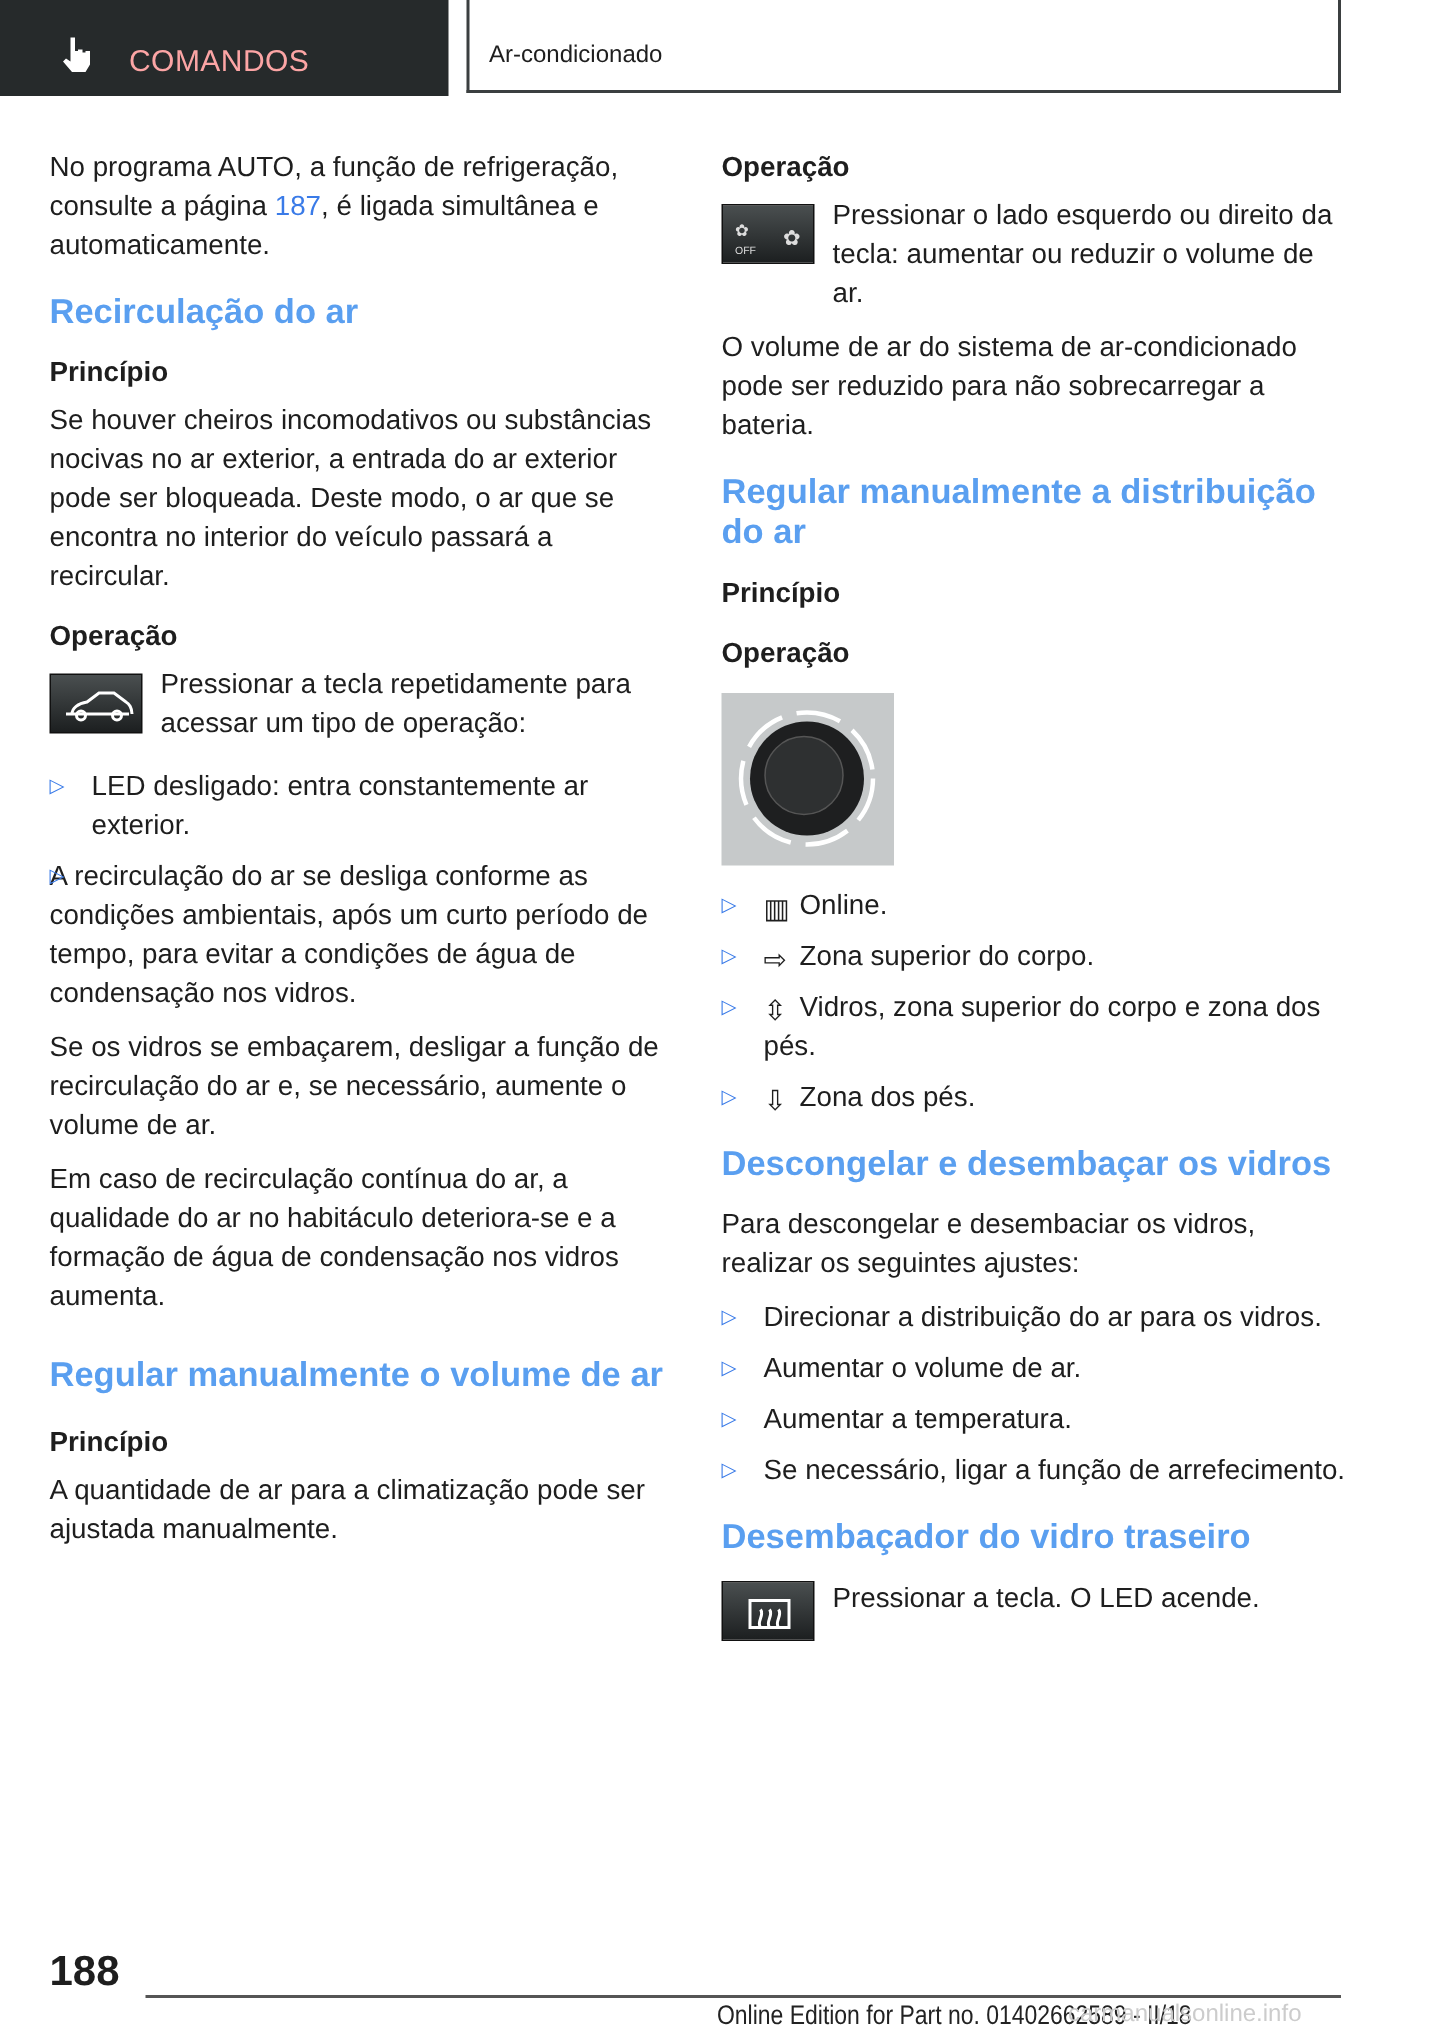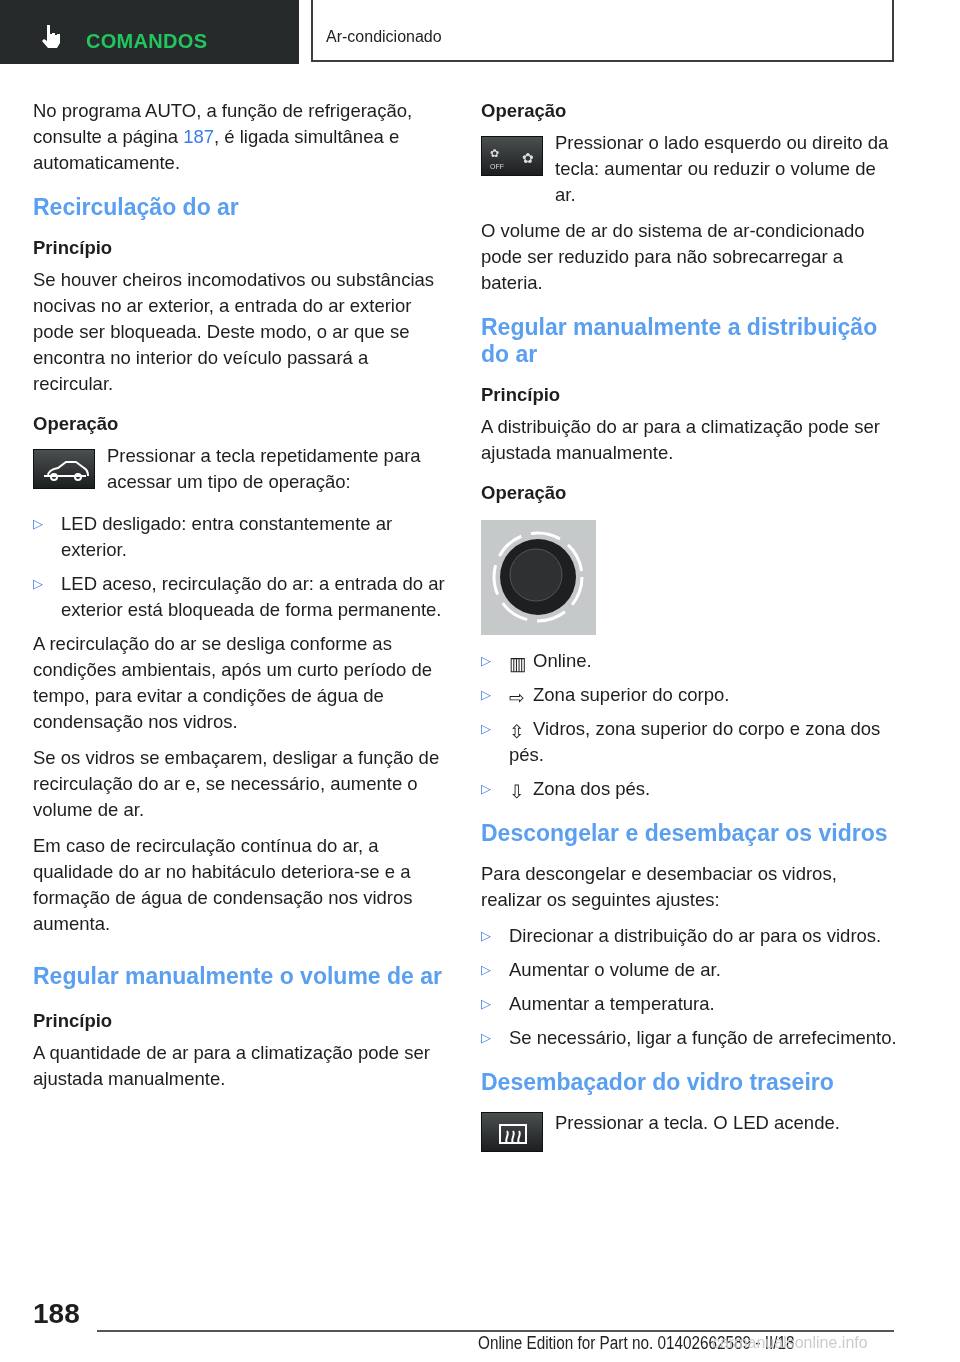--- a/index.html
+++ b/index.html
@@ -1,19 +1,19 @@
 <!DOCTYPE html>
 <html><head>
 <meta charset="utf-8">
 <style>
   html,body{margin:0;padding:0;background:#fff;}
   body{width:960px;height:1362px;position:relative;overflow:hidden;font-family:"Liberation Sans",sans-serif;color:#1e1e1e;}
   .hdr-dark{position:absolute;left:0;top:0;width:299px;height:64px;background:#262a2b;}
   .hdr-dark .hand{position:absolute;left:40px;top:24px;width:22px;height:24px;}
-  .hdr-dark .lbl{position:absolute;left:86px;top:30px;color:#22c55e;font-weight:bold;font-size:20px;letter-spacing:0.3px;}
+  .hdr-dark .lbl{position:absolute;left:86px;top:30px;color:#fca5a5;font-weight:normal;font-size:20px;letter-spacing:0.3px;}
   .hdr-box{position:absolute;left:311px;top:-2px;width:583px;height:64px;border:2px solid #3b3f40;border-top:none;box-sizing:border-box;}
   .hdr-box .lbl{position:absolute;left:13px;top:30px;font-size:16px;color:#1e1e1e;}
   .col{position:absolute;top:98px;width:416px;font-size:18.5px;line-height:26px;}
   .colL{left:33px;}
   .colR{left:481px;}
   p{margin:0 0 10px 0;}
   h2{margin:18px 0 14px 0;font-size:23px;line-height:27px;color:#5a9ff0;font-weight:bold;}
   h3{margin:0 0 6px 0;font-size:18.5px;font-weight:bold;}
   .link{color:#3a7be8;}
   .keyrow{position:relative;min-height:60px;margin-bottom:8px;}
@@ -53,21 +53,21 @@
       <svg viewBox="0 0 62 40" width="62" height="40">
           <path d="M10 26h42M14 26c0-4 4-7 10-8l8-6h10l8 6c2 1 4 4 4 8" stroke="#fff" stroke-width="2" fill="none"></path>
           <circle cx="20" cy="27" r="3" stroke="#fff" stroke-width="2" fill="none"></circle>
           <circle cx="44" cy="27" r="3" stroke="#fff" stroke-width="2" fill="none"></circle>
         </svg>
     </div>
     <div class="keytext">Pressionar a tecla repetidamente para acessar um tipo de operação:</div>
   </div>
   <ul>
     <li><span class="tri">▷</span><span>LED desligado: entra constantemente ar exterior.</span></li>
-    <li><span class="tri">▷</span><span>LED aceso, recirculação do ar: a entrada do ar exterior está bloqueada de forma permanente.</span></li>
+    <li><span class="tri">▷</span></li>
   </ul>
   <p>A recirculação do ar se desliga conforme as condições ambientais, após um curto período de tempo, para evitar a condições de água de condensação nos vidros.</p>
   <p>Se os vidros se embaçarem, desligar a função de recirculação do ar e, se necessário, aumente o volume de ar.</p>
   <p>Em caso de recirculação contínua do ar, a qualidade do ar no habitáculo deteriora-se e a formação de água de condensação nos vidros aumenta.</p>
   <h2 style="margin-top:26px">Regular manualmente o volume de ar</h2>
   <h3 style="margin-top:18px">Princípio</h3>
   <p>A quantidade de ar para a climatização pode ser ajustada manualmente.</p>
 </div>
 
 <div class="col colR">
@@ -78,21 +78,20 @@
           <text x="8" y="20" fill="#ddd" font-size="11">✿</text>
           <text x="8" y="32" fill="#ddd" font-size="7">OFF</text>
           <text x="40" y="26" fill="#ddd" font-size="14">✿</text>
         </svg>
     </div>
     <div class="keytext">Pressionar o lado esquerdo ou direito da tecla: aumentar ou reduzir o volume de ar.</div>
   </div>
   <p style="margin-top:10px">O volume de ar do sistema de ar-condicionado pode ser reduzido para não sobrecarregar a bateria.</p>
   <h2>Regular manualmente a distribuição do ar</h2>
   <h3>Princípio</h3>
-  <p>A distribuição do ar para a climatização pode ser ajustada manualmente.</p>
   <h3 style="margin-top:14px">Operação</h3>
   <div class="keyrow" style="min-height:128px">
     <div class="knob">
       <svg viewBox="0 0 115 115" width="115" height="115">
           <circle cx="57" cy="57" r="44" fill="none" stroke="#fff" stroke-width="3" stroke-dasharray="30 10"></circle>
           <circle cx="57" cy="57" r="38" fill="#1e1f20"></circle>
           <circle cx="55" cy="55" r="26" fill="#2e3031" stroke="#555"></circle>
         </svg>
     </div>
   </div>

